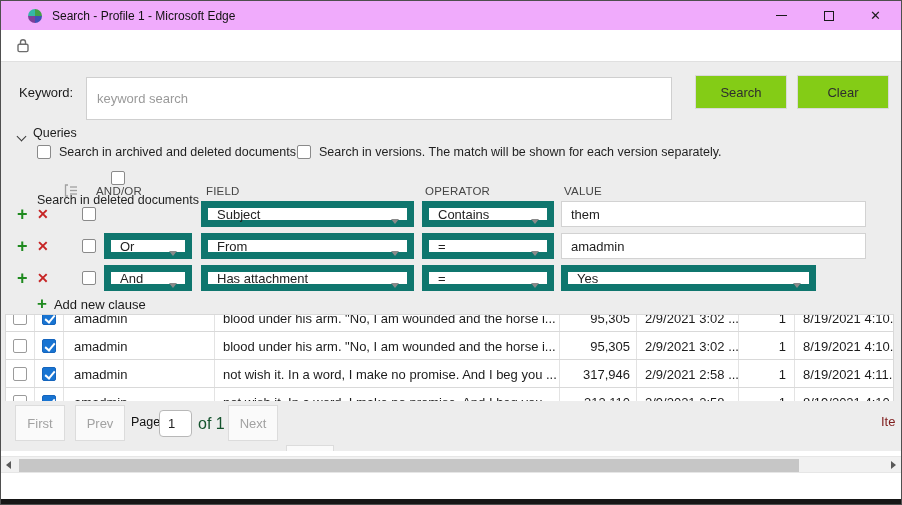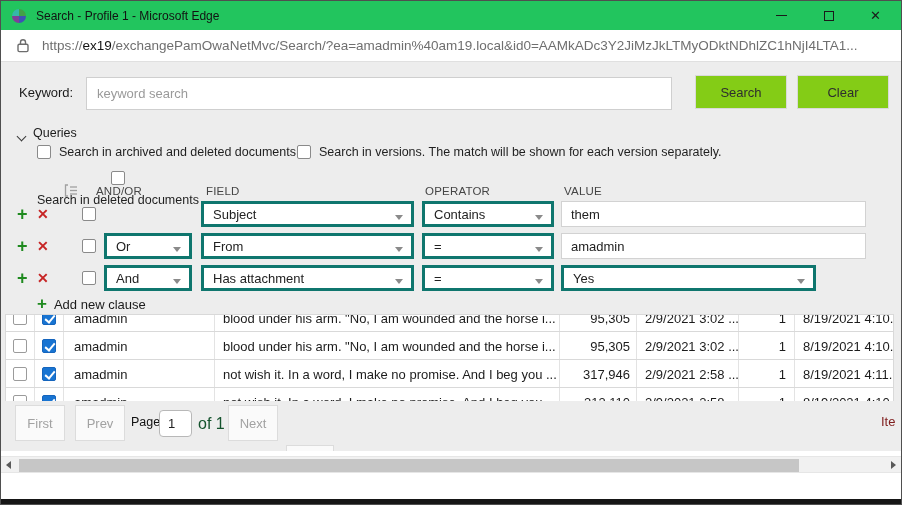--- a/index.html
+++ b/index.html
@@ -2,43 +2,43 @@
 <html><head>
 <meta charset="utf-8">
 <style>
   * { margin:0; padding:0; box-sizing:border-box; }
   html,body { background:#777; }
   body { font-family:"Liberation Sans", sans-serif; }
   .window{ position:relative; width:902px; height:505px; background:#fff;
            border:1px solid #4f4f4f; overflow:hidden; }
 
   
-  .titlebar{ position:absolute; left:0; top:0; right:0; height:29px; background:#22c55e;
-             display:flex; align-items:center; padding-left:10px; gap:9px; }
+  .titlebar{ position:absolute; left:0; top:0; right:0; height:29px; background:#f0abfc;
+             display:flex; align-items:center; padding-left:26px; gap:9px; }
   .app-icon{ width:16px; height:16px; flex:0 0 auto; }
   .title{ font-size:12px; color:#121212; white-space:nowrap; }
   .win-controls{ position:absolute; right:2px; top:0; height:29px; display:flex; }
   .wc{ width:47px; height:29px; display:flex; align-items:center; justify-content:center; cursor:pointer; }
   .mini-line{ width:11px; height:1px; background:#1a1a1a; display:block; }
   .maxi-box{ width:10px; height:10px; border:1px solid #1a1a1a; display:block; }
   .close-x{ font-size:13px; color:#1a1a1a; line-height:1; }
 
   
   .urlbar{ position:absolute; left:0; top:29px; right:0; height:32px; background:#fff;
            border-bottom:1px solid #e0e0e0; display:flex; align-items:center;
            padding-left:16px; gap:13px; }
   .url{ font-size:13.5px; color:#6f6f6f; white-space:nowrap; overflow:hidden; }
   .url .domain{ color:#141414; }
 
   
   .content-bg{ position:absolute; left:0; top:61px; right:0; height:389px; background:#ededed; }
 
   
   .kw-label{ position:absolute; left:18px; top:84px; font-size:13px; color:#1b1b1b; }
-  .kw-input{ position:absolute; left:85px; top:76px; width:586px; height:33px;
+  .kw-input{ position:absolute; left:85px; top:76px; width:586px; height:43px;
              border:1px solid #cfcfcf; background:#fff; padding:0 10px; font-size:13px;
              color:#222; font-family:"Liberation Sans",sans-serif; }
   .kw-input::placeholder{ color:#9a9a9a; }
   .fbtn{ position:absolute; top:74px; height:34px; background:#84cc16; border:1px solid #d9d9d9;
          font-size:13px; color:#2e2e2e; display:flex; align-items:center; justify-content:center;
          cursor:pointer; }
   .btn-search{ left:694px; width:92px; }
   .btn-clear{ left:796px; width:92px; }
 
   
@@ -56,21 +56,21 @@
   .bh-andor{ left:95px; } .bh-field{ left:205px; } .bh-op{ left:424px; } .bh-val{ left:563px; }
 
   
   .clause{ position:absolute; left:0; right:0; height:26px; }
   .c1{ top:200px; } .c2{ top:232px; } .c3{ top:264px; }
   .icon-plus{ position:absolute; left:16px; top:0; color:#1f8a1f; font-size:18px; font-weight:700;
               line-height:26px; cursor:pointer; }
   .icon-cross{ position:absolute; left:36px; top:0; color:#c72525; font-size:14px; font-weight:700;
                line-height:26px; cursor:pointer; }
   .qcb{ position:absolute; left:81px; top:6px; }
-  .sel{ position:absolute; top:0; height:26px; background:#fff; border:3px solid #0f766e;
+  .sel{ position:absolute; top:0; height:26px; background:#fff; border:7px solid #0f766e;
         display:flex; align-items:center; padding:0 22px 0 9px; font-size:13px; color:#222; cursor:pointer; }
   .caret{ position:absolute; right:8px; top:11px; width:0; height:0;
           border-left:4px solid transparent; border-right:4px solid transparent; border-top:5px solid #8a8a8a; }
   .sel-andor{ left:103px; width:88px; } .sel-field{ left:200px; width:213px; }
   .sel-op{ left:421px; width:132px; } .sel-val{ left:560px; width:255px; }
   .vin{ position:absolute; left:560px; top:0; width:305px; height:26px; border:1px solid #d2d2d2;
         padding:0 9px; font-size:13px; color:#222; font-family:"Liberation Sans",sans-serif; }
 
   .addc{ position:absolute; left:36px; top:295px; display:flex; align-items:center; gap:7px;
          font-size:13px; color:#1b1b1b; cursor:pointer; }
@@ -148,21 +148,20 @@
           <span class="close-x">✕</span>
         </span>
     </div>
   </div>
 
   <div class="urlbar">
     <svg width="12" height="15" viewBox="0 0 12 15">
       <rect x="1" y="6.2" width="10" height="7.4" rx="1.4" fill="none" stroke="#6d6d6d" stroke-width="1.4"></rect>
       <path d="M3.5 6.2 V4.3 a2.5 2.6 0 0 1 5 0 V6.2" fill="none" stroke="#6d6d6d" stroke-width="1.4"></path>
     </svg>
-    <span class="url"><span>https://</span><span class="domain">ex19</span><span>/exchangePamOwaNetMvc/Search/?ea=amadmin%40am19.local&amp;id0=AAMkADc3Y2JiMzJkLTMyODktNDhlZC1hNjI4LTA1...</span></span>
   </div>
 
   <div class="content-bg"></div>
 
   <span class="kw-label">Keyword:</span>
   <input class="kw-input" type="text" placeholder="keyword search" style="">
   <div class="fbtn btn-search">Search</div>
   <div class="fbtn btn-clear">Clear</div>
 
   <div class="q-head">

